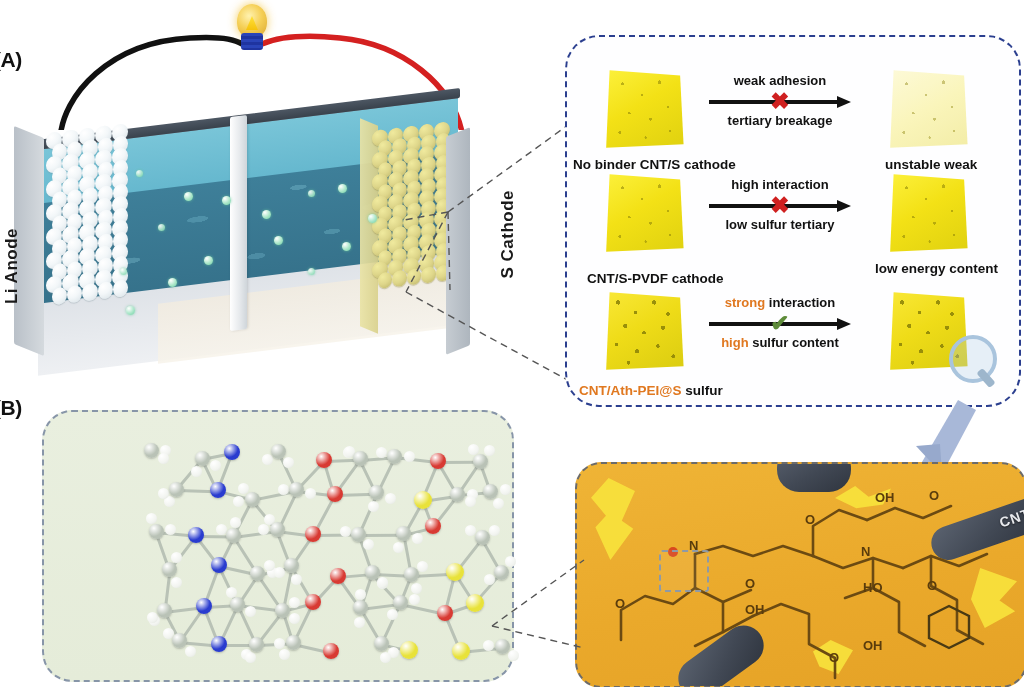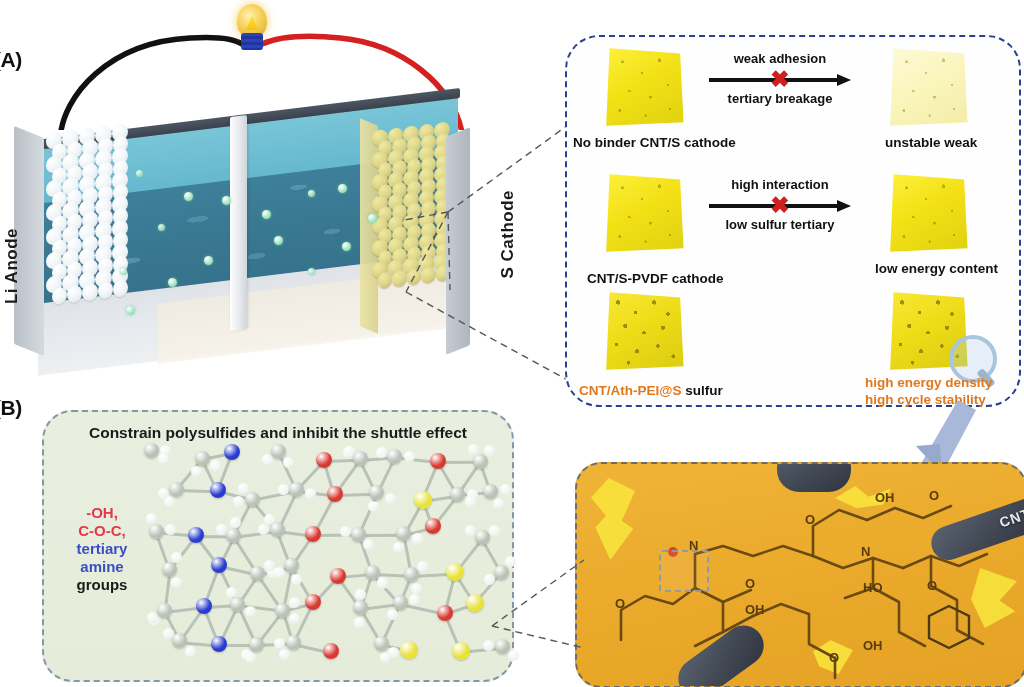--- a/index.html
+++ b/index.html
@@ -80,21 +80,21 @@
   .bulb-base{position:absolute;left:241px;top:33px;width:22px;height:17px;border-radius:3px;
     background:repeating-linear-gradient(180deg,#2a44b8 0 3px,#1f34a0 3px 6px);}
 
   
   .dashline{position:absolute;stroke:#555;stroke-width:1.4;stroke-dasharray:7 5;fill:none;}
 
   
   .mechbox{position:absolute;left:565px;top:35px;width:452px;height:368px;
     border:2.5px dashed #2b3f8f;border-radius:34px;background:#fefeff;}
   .mrow{position:absolute;left:0;width:452px;height:118px;}
-  #mrow1{top:0;} #mrow2{top:126px;} #mrow3{top:246px;}
+  #mrow1{top:22px;} #mrow2{top:126px;} #mrow3{top:246px;}
 
   .cube{position:absolute;width:86px;height:84px;}
   .cube .body{position:absolute;inset:0;border-radius:6px 10px 8px 6px;
     background:linear-gradient(150deg,#fdf23f 0%,#f3e116 45%,#ded00f 100%);
     clip-path:polygon(10% 4%,92% 10%,96% 92%,6% 96%);
     box-shadow:0 2px 5px rgba(120,110,20,.35);}
   .cube .pores{position:absolute;inset:0;opacity:.55;
     clip-path:polygon(10% 4%,92% 10%,96% 92%,6% 96%);
     background:
       radial-gradient(circle 2.5px at 25% 20%,#8a8208 60%,transparent 62%),
@@ -488,53 +488,52 @@
       </div>
       <div class="caption" style="left:20px;top:108px;">CNT/S-PVDF cathode</div>
       <div class="caption" style="left:308px;top:98px;">low energy content</div>
     </div>
 
     <div class="mrow" id="mrow3">
       <div class="cube porous" style="left:34px;top:6px;">
         <div class="body"></div>
           <div class="pores"></div>
       </div>
+      <div class="arrowgrp" style="left:140px;top:12px;">
+        <div class="t"><span class="hl">strong</span><span> interaction</span></div>
+        <div class="arrowline">
+          <svg width="146" height="14" viewBox="0 0 146 14">
+            <line x1="2" y1="7" x2="130" y2="7" stroke="#111" stroke-width="4"></line>
+            <polygon points="130,1 144,7 130,13" fill="#111"></polygon>
+          </svg>
+          <span class="mark v">✔</span>
+        </div>
+        <div class="t"><span class="hl">high</span><span> sulfur content</span></div>
+      </div>
       <div class="cube porous" style="left:318px;top:6px;">
         <div class="body"></div>
           <div class="pores"></div>
       </div>
       <div class="magnifier">
         <div class="lens"></div>
           <div class="handle"></div>
       </div>
       <div class="caption" style="left:12px;top:100px;"><span class="or">CNT/Ath-PEI@S</span><span> sulfur</span></div>
-      <div class="caption orange" style="left:298px;top:92px;line-height:1.25;">
-        <div>high energy density</div>
-        <div>high cycle stability</div>
-      </div>
     </div>
   </div>
 
   <svg class="bigarrow" viewBox="0 0 66 80">
     <path d="M46,0 L64,10 L30,74 L10,62 Z" fill="#a8b8d8"></path>
     <path d="M30,74 L4,46 L28,44 Z" fill="#97a9cc"></path>
   </svg>
 
   <div class="panel-letter" id="letterB">(B)</div>
 
   <div class="greenbox">
-    <div class="gb-title">Constrain polysulfides and inhibit the shuttle effect</div>
-
-    <div class="fg-label">
-      <div class="r">-OH,</div>
-      <div class="r">C-O-C,</div>
-      <div class="b">tertiary</div>
-      <div class="b">amine</div>
-      <div class="k">groups</div>
-    </div>
+
 
     <div class="molecule" id="moleculeCanvas">
         <div class="bondline" style="left: 58.2927px; top: 20.1881px; width: 30.7784px; transform: rotate(-0.19571rad);"></div>
         <div class="bondline" style="left: 58.2927px; top: 20.1881px; width: 40.3119px; transform: rotate(2.26938rad);"></div>
         <div class="bondline" style="left: 58.2927px; top: 20.1881px; width: 35.737px; transform: rotate(1.12413rad);"></div>
         <div class="bondline" style="left: 88.4836px; top: 14.2028px; width: 40.9653px; transform: rotate(1.93923rad);"></div>
         <div class="bondline" style="left: 134.619px; top: 13.5159px; width: 42.3112px; transform: rotate(1.13262rad);"></div>
         <div class="bondline" style="left: 180.415px; top: 22.1947px; width: 36.0535px; transform: rotate(-0.0344982rad);"></div>
         <div class="bondline" style="left: 180.415px; top: 22.1947px; width: 40.6637px; transform: rotate(2.32504rad);"></div>
         <div class="bondline" style="left: 180.415px; top: 22.1947px; width: 35.5772px; transform: rotate(1.27999rad);"></div>

